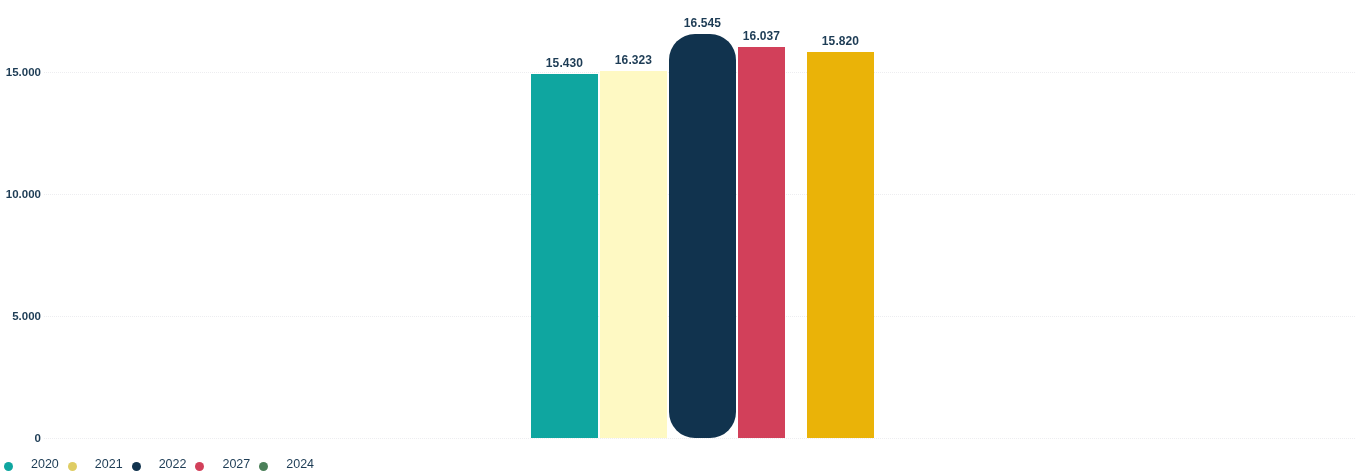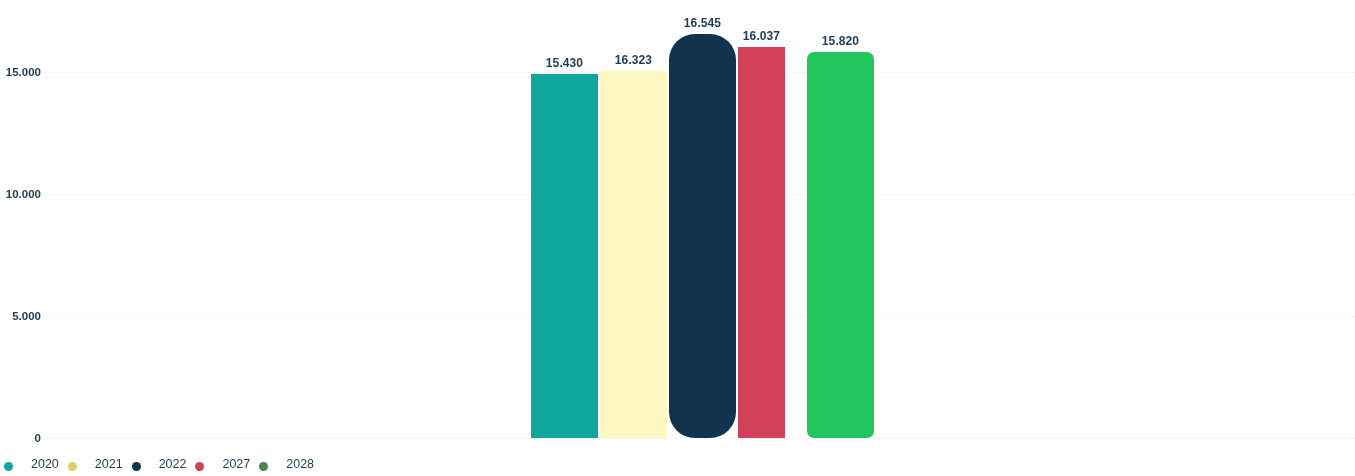--- a/index.html
+++ b/index.html
@@ -124,21 +124,21 @@
       </div>
       <div class="bar" style="left: 600px; width: 67px; height: 367px; bottom: 10px; background: #fef9c3;">
         <div class="bar-value">16.323</div>
       </div>
       <div class="bar" style="left: 669px; width: 67px; height: 403.698px; bottom: 10px; background: rgb(17, 51, 78); border-radius: 26px;">
         <div class="bar-value">16.545</div>
       </div>
       <div class="bar" style="left: 738px; width: 47px; height: 391.303px; bottom: 10px; background: rgb(210, 64, 90);">
         <div class="bar-value">16.037</div>
       </div>
-      <div class="bar" style="left: 807px; width: 67px; height: 386.008px; bottom: 10px; background: #22c55e; border-radius: 7px;">
+      <div class="bar" style="left: 807px; width: 67px; height: 386.008px; bottom: 10px; background: #eab308;">
         <div class="bar-value">15.820</div>
       </div>
     </div>
 
   <div id="legend">
       <div class="legend-item">
         <span class="legend-swatch" style="background: rgb(15, 166, 160);"></span>
         <span class="legend-label">2020</span>
       </div>
       <div class="legend-item">
@@ -148,17 +148,17 @@
       <div class="legend-item">
         <span class="legend-swatch" style="background: rgb(17, 51, 78);"></span>
         <span class="legend-label">2022</span>
       </div>
       <div class="legend-item">
         <span class="legend-swatch" style="background: rgb(210, 64, 90);"></span>
         <span class="legend-label">2027</span>
       </div>
       <div class="legend-item">
         <span class="legend-swatch" style="background: rgb(75, 128, 89);"></span>
-        <span class="legend-label">2028</span>
+        <span class="legend-label">2024</span>
       </div>
     </div>
 
 </div>
 
 </body></html>

